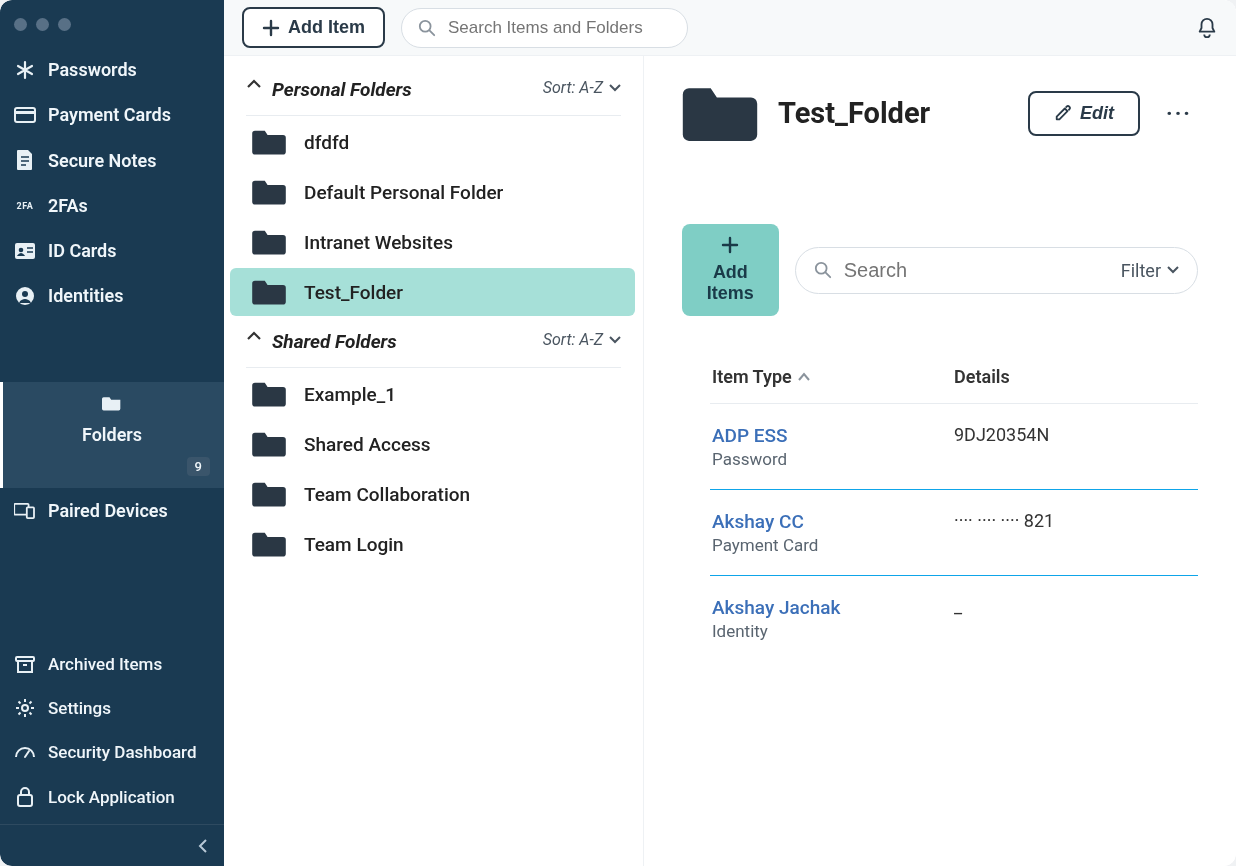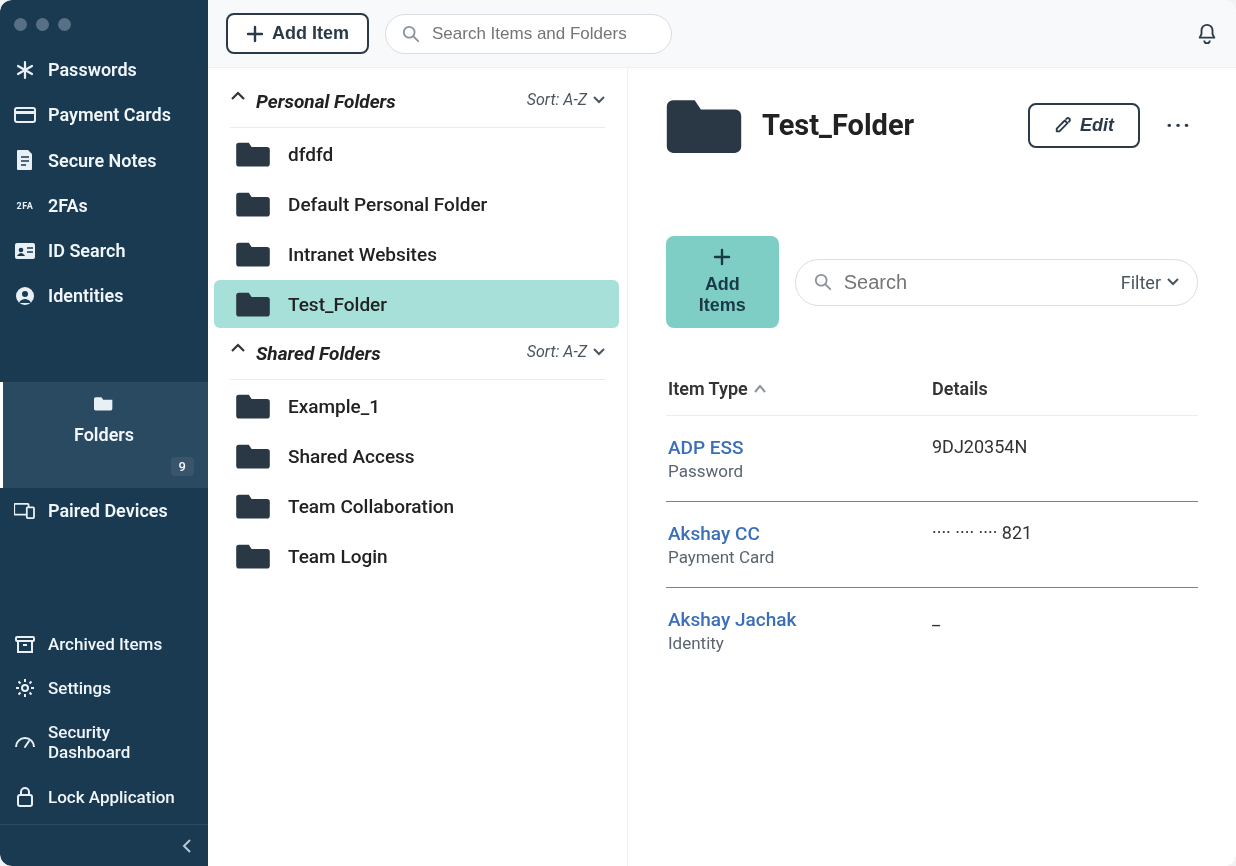--- a/index.html
+++ b/index.html
@@ -26,21 +26,21 @@
   .app {
     display: flex;
     width: 100%;
     height: 100%;
     background: #fff;
     border-radius: 12px;
     overflow: hidden;
   }
   
   .sidebar {
-    width: 208px;
+    width: 224px;
     background: var(--sidebar-bg);
     color: var(--sidebar-text);
     display: flex;
     flex-direction: column;
     position: relative;
   }
   .traffic-lights {
     display: flex;
     gap: 9px;
     padding: 18px 14px 12px;
@@ -93,21 +93,21 @@
     cursor: pointer;
   }
   
   .main {
     flex: 1;
     display: flex;
     flex-direction: column;
     background: #fff;
   }
   .topbar {
-    height: 68px;
+    height: 56px;
     display: flex;
     align-items: center;
     gap: 16px;
     padding: 0 18px;
     background: var(--bg-light);
     border-bottom: 1px solid #eef1f4;
   }
   .add-item-btn {
     display: flex;
     align-items: center;
@@ -280,20 +280,21 @@
   .filter-btn {
     display: flex;
     align-items: center;
     gap: 6px;
     color: #4a5560;
     font-size: 18px;
     cursor: pointer;
   }
   .items-table {
     margin-top: 40px;
+    margin-left: 28px;
   }
   .table-header {
     display: flex;
     padding: 10px 2px 16px;
     border-bottom: 1px solid #e8ecf0;
   }
   .col-type { flex: 1; font-size: 18px; font-weight: 600; color: #333; display: flex; align-items: center; gap: 6px;}
   .col-details { flex: 1; font-size: 18px; font-weight: 600; color: #333; }
   .item-row {
     display: flex;
@@ -362,21 +363,21 @@
         </div>
         <div class="nav-item">
           <span class="icon">
             <svg width="22" height="18" viewBox="0 0 22 18">
               <rect x="1" y="1" width="20" height="16" rx="2" fill="#e8f0f5"></rect>
               <circle cx="7" cy="8" r="2.3" fill="#1a3a52"></circle>
               <path d="M3 14c1-2 3-3 4-3s3 1 4 3" fill="#1a3a52"></path>
               <path d="M13 6h6M13 10h6" stroke="#1a3a52" stroke-width="1.5"></path>
             </svg>
           </span>
-          <span>ID Search</span>
+          <span>ID Cards</span>
         </div>
         <div class="nav-item">
           <span class="icon">
             <svg width="20" height="20" viewBox="0 0 20 20">
               <circle cx="10" cy="10" r="9" fill="#e8f0f5"></circle>
               <circle cx="10" cy="8" r="3" fill="#1a3a52"></circle>
               <path d="M4 17c1-3 4-4 6-4s5 1 6 4" fill="#1a3a52"></path>
             </svg>
           </span>
           <span>Identities</span>

